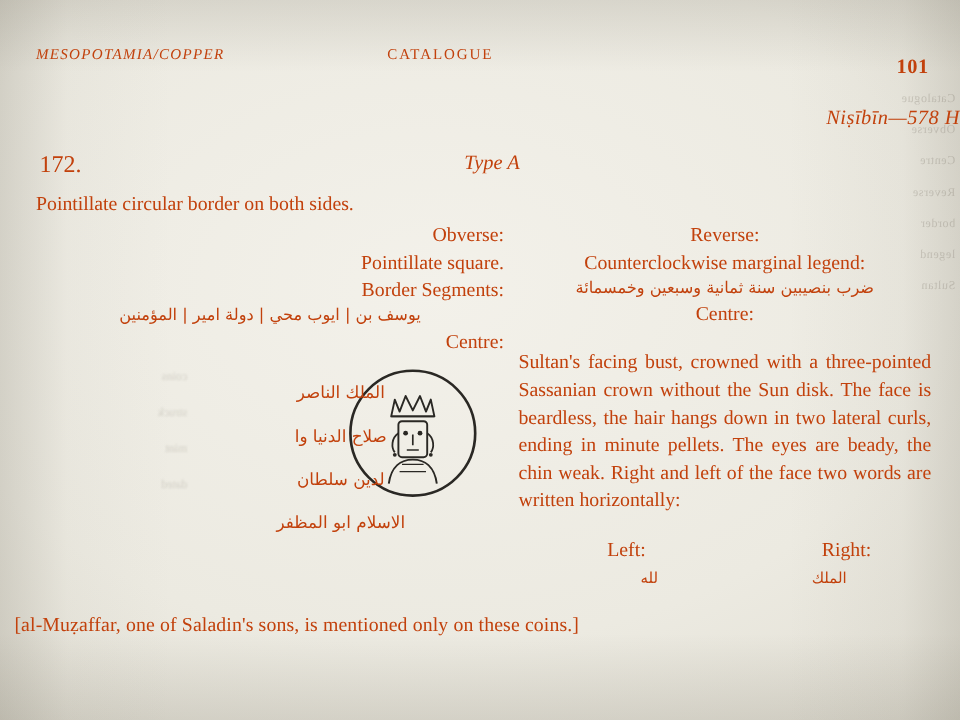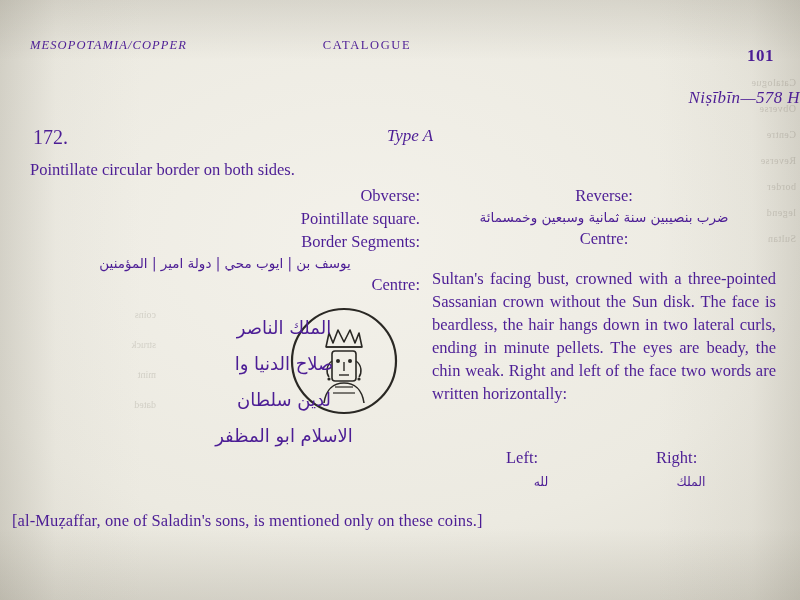--- a/index.html
+++ b/index.html
@@ -59,21 +59,21 @@
     transform: scaleX(-1);
     filter: blur(0.7px);
     user-select: none;
   }
   .bleed-left div { white-space: nowrap; overflow: hidden; }
 
   .content {
     position: absolute;
     left: 0; top: 0;
     width: 800px; height: 600px;
-    color: #4c1d95;
+    color: #c2410c;
   }
 
   
   .runhead {
     position: absolute;
     top: 38px;
     left: 30px;
     right: 26px;
     height: 20px;
   }
@@ -170,21 +170,21 @@
   .col-left .ln { line-height: 23px; text-align: right; }
 
   
   .centre-lines {
     position: absolute;
     top: 318px;
     left: 150px;
     width: 268px;
     text-align: center;
   }
-  .centre-lines .ar { margin-bottom: 16px; font-size: 18px; }
+  .centre-lines .ar { margin-bottom: 16px; font-size: 14px; }
 
   
   .coin {
     position: absolute;
     left: 288px;
     top: 305px;
     width: 112px;
     height: 112px;
   }
 
@@ -193,21 +193,21 @@
     position: absolute;
     top: 448px;
     left: 432px;
     width: 344px;
     font-size: 16.5px;
   }
   .lr-row .cellL {
     position: absolute; left: 74px; top: 0; width: 70px;
   }
   .lr-row .cellR {
-    position: absolute; left: 224px; top: 0; text-align: left; width: 70px;
+    position: absolute; left: 224px; top: 0; text-align: right; width: 70px;
   }
   .lr-row .wordL {
     position: absolute; left: 74px; top: 26px; text-align: center; width: 70px;
   }
   .lr-row .wordR {
     position: absolute; left: 224px; top: 26px; width: 70px;
   }
 
   
   .note {
@@ -297,20 +297,21 @@
 
   <div class="centre-lines">
     <div class="ar">الملك الناصر</div>
     <div class="ar">صلاح الدنيا وا</div>
     <div class="ar">لدين سلطان</div>
     <div class="ar">الاسلام ابو المظفر</div>
   </div>
 
   <div class="col-right">
     <div class="ctr">Reverse:</div>
+    <div class="ctr">Counterclockwise marginal legend:</div>
     <div class="ar">ضرب بنصيبين سنة ثمانية وسبعين وخمسمائة</div>
     <div class="ctr">Centre:</div>
     <div style="text-align:justify; margin-top:17px;">Sultan's facing bust, crowned with a three-pointed Sassanian crown without the Sun disk. The face is beardless, the hair hangs down in two lateral curls, ending in minute pellets. The eyes are beady, the chin weak. Right and left of the face two words are written horizontally:</div>
   </div>
 
   <div class="lr-row">
     <div class="cellL">Left:</div>
     <div class="cellR">Right:</div>
     <div class="wordL ar-small">لله</div>
     <div class="wordR ar-small">الملك</div>

